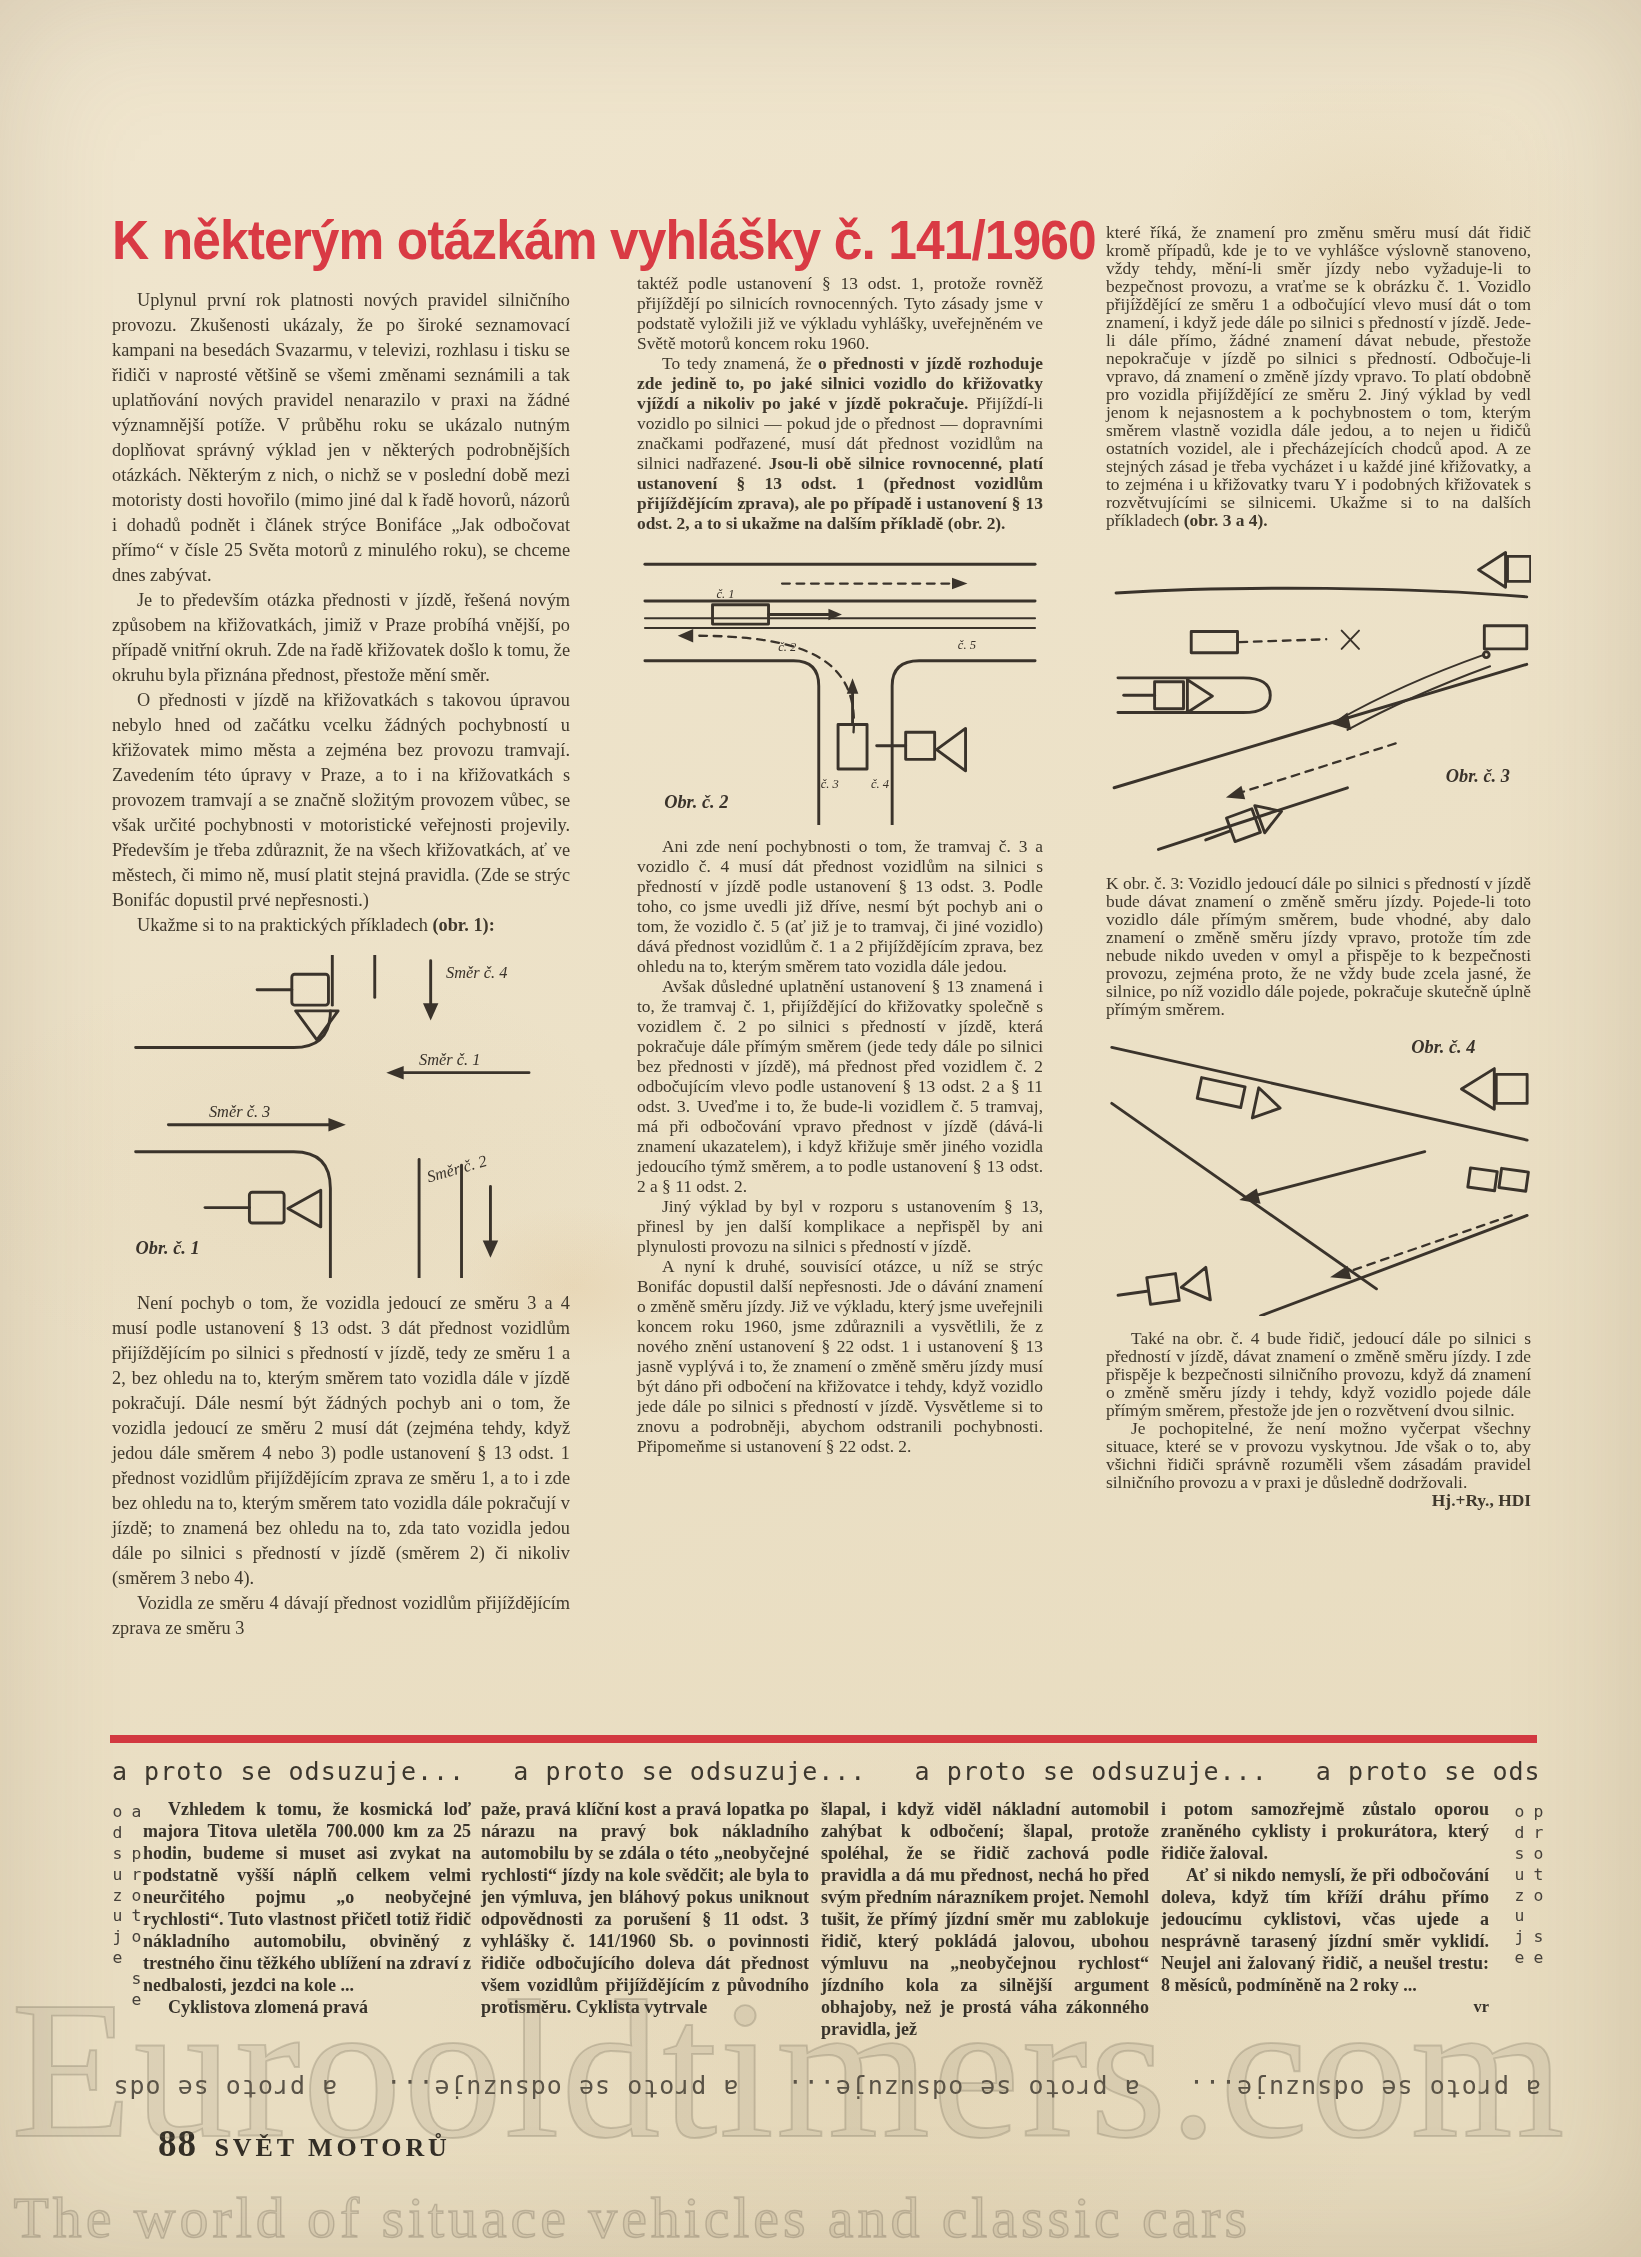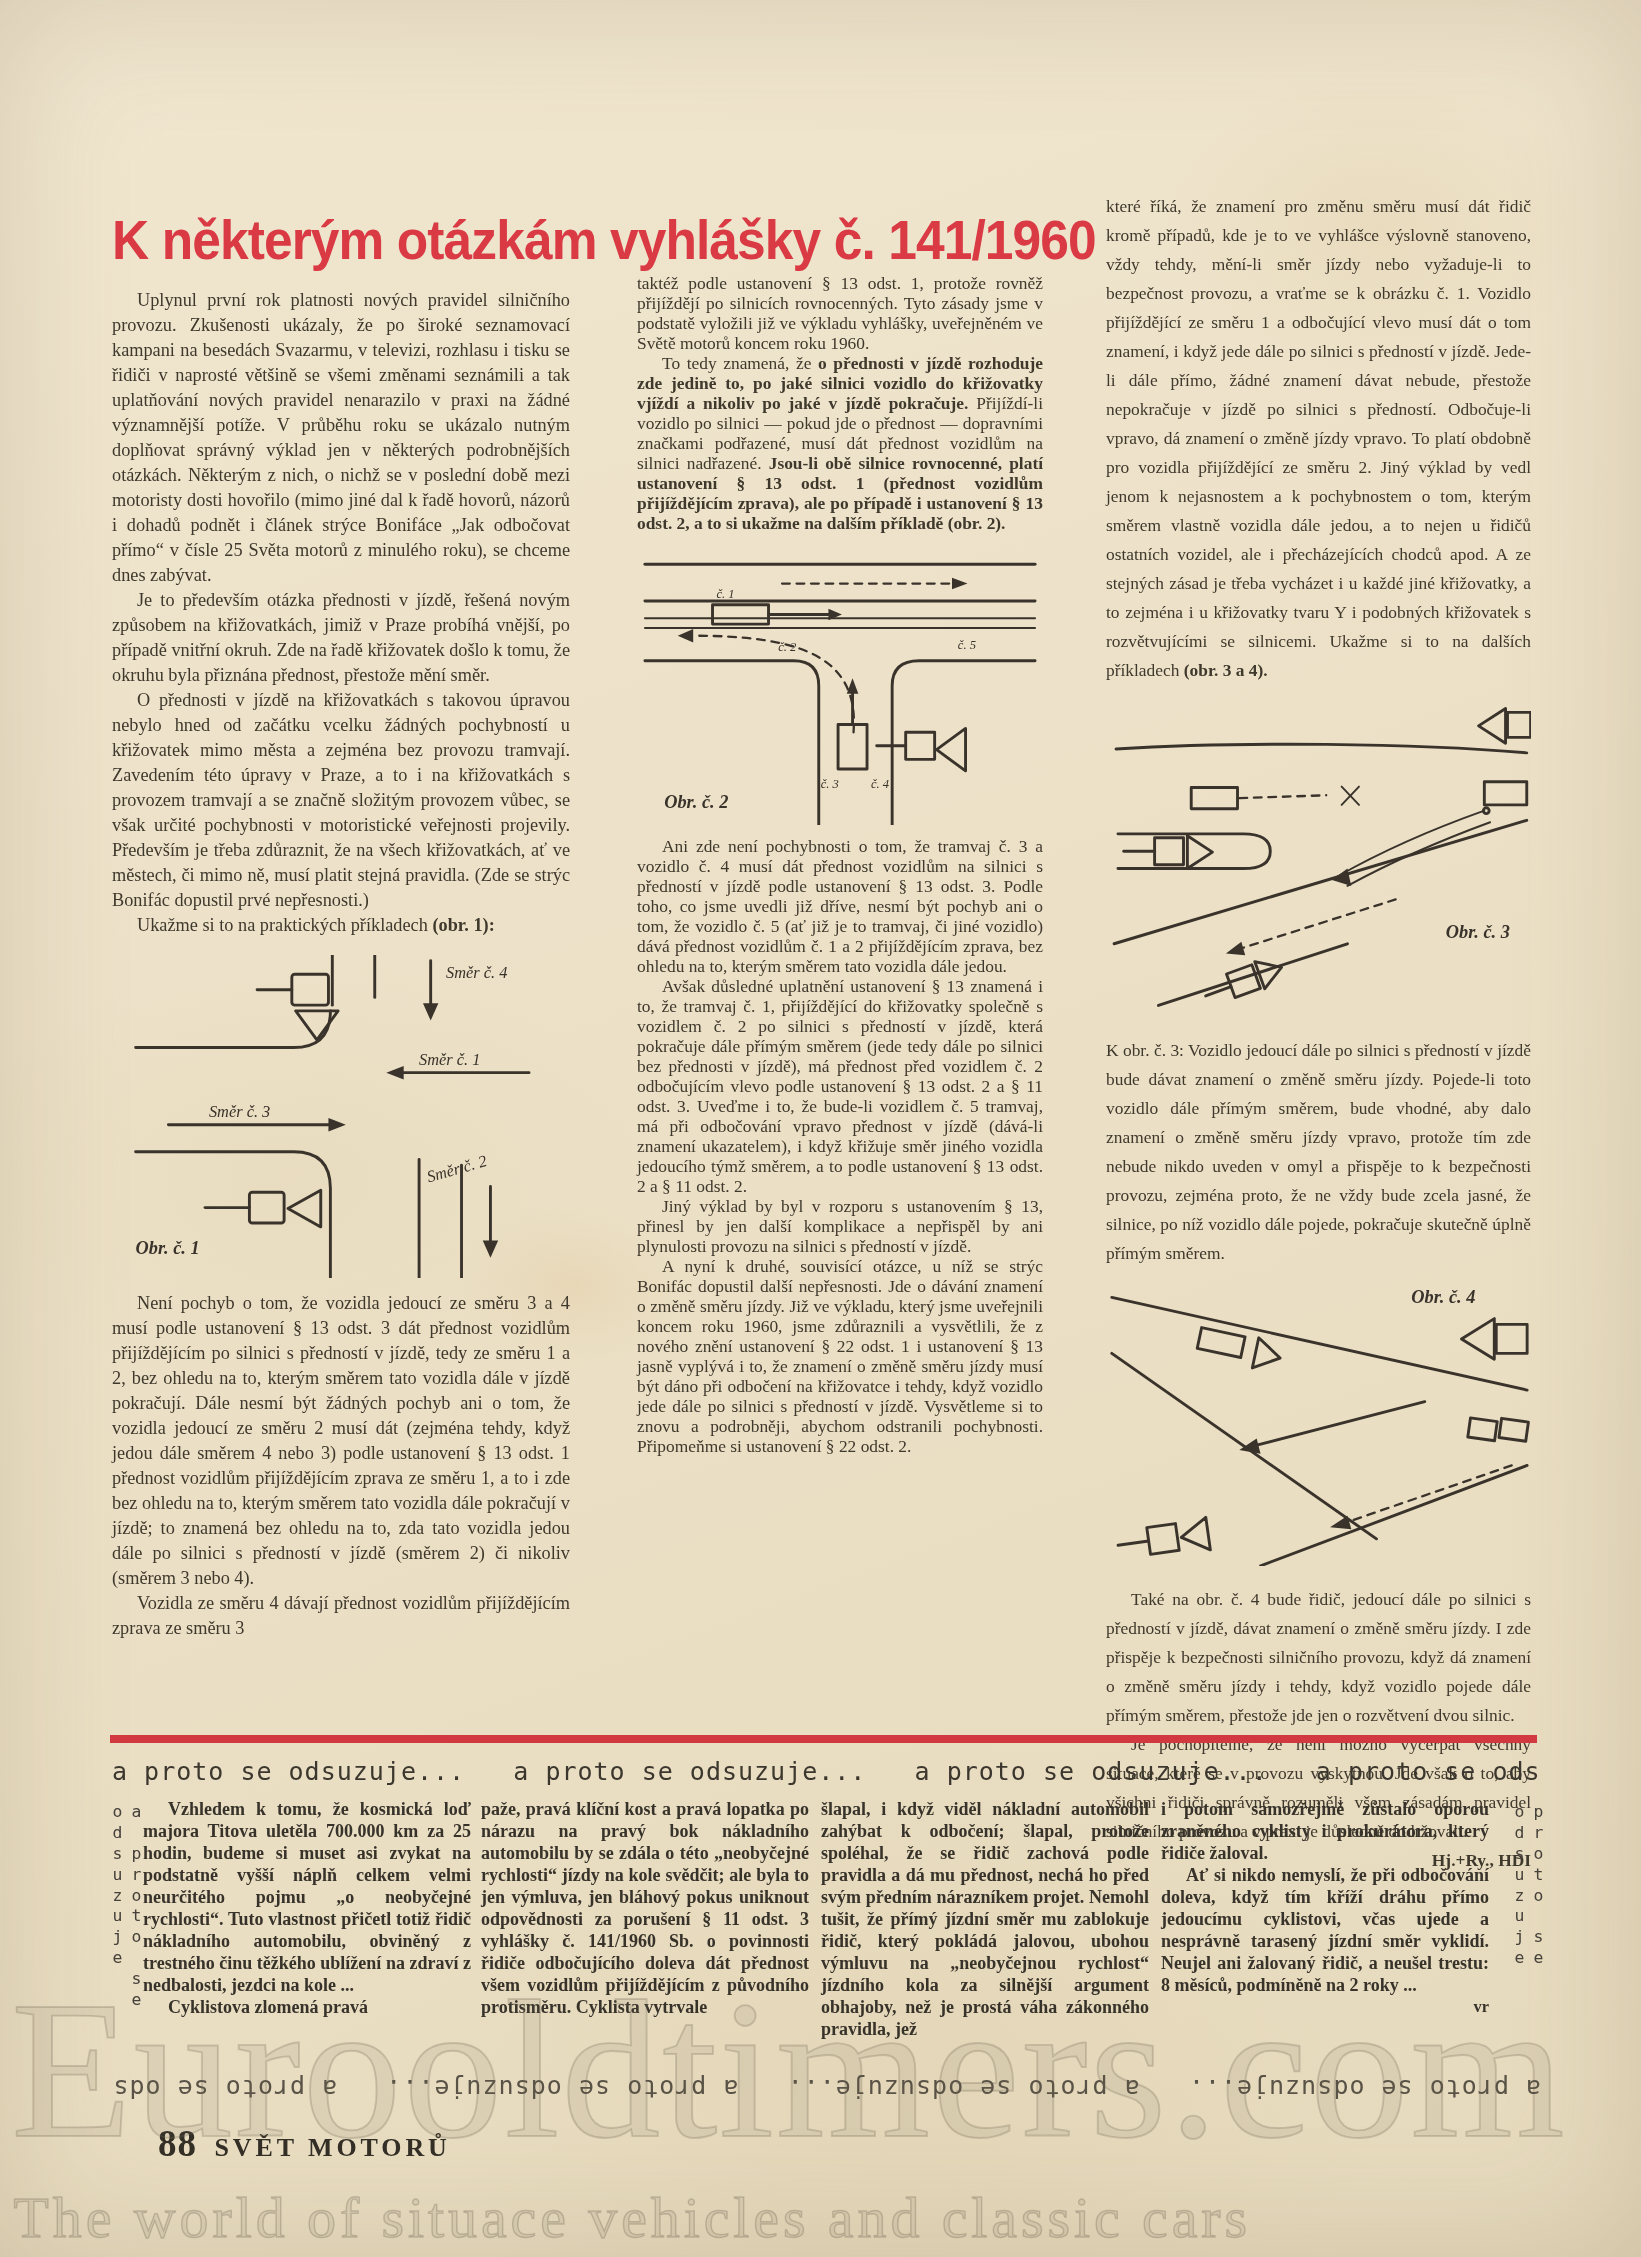--- a/index.html
+++ b/index.html
@@ -18,21 +18,21 @@
   .title{
     position:absolute;left:112px;top:207px;margin:0;white-space:nowrap;
     font-family:"Liberation Sans",sans-serif;font-weight:bold;font-size:56px;
     color:#d93a44;letter-spacing:-1px;transform:scaleX(0.92);transform-origin:left top;
   }
   .col{position:absolute;text-align:justify;}
   .col p{margin:0;}
   .ind{text-indent:25px;}
   .col1{left:112px;top:288px;width:458px;font-size:18.3px;line-height:25px;}
   .col2{left:637px;top:273px;width:406px;font-size:17.4px;line-height:20px;}
-  .col3{left:1106px;top:192px;width:425px;font-size:17.4px;line-height:29px;}
+  .col3{left:1106px;top:223px;width:425px;font-size:17.4px;line-height:18px;}
   .b{font-weight:bold;}
   .byline{font-weight:bold;float:right;}
   .fig{position:relative;}
   .fig1{margin:17.4px 0 5.8px 0;}
   .fig2{margin:9.7px 0 7.7px 0;}
   .fig3{margin:9.7px 0 9.7px 0;}
   .fig4{margin:7.7px 0 9.7px 0;}
   svg .ln{stroke:#3a332b;stroke-width:3;fill:none;stroke-linecap:round;stroke-linejoin:round;}
   svg .thin{stroke:#3a332b;stroke-width:2;fill:none;stroke-linecap:round;}
   svg .dsh{stroke:#3a332b;stroke-width:2.4;fill:none;stroke-dasharray:8 7;stroke-linecap:round;}

